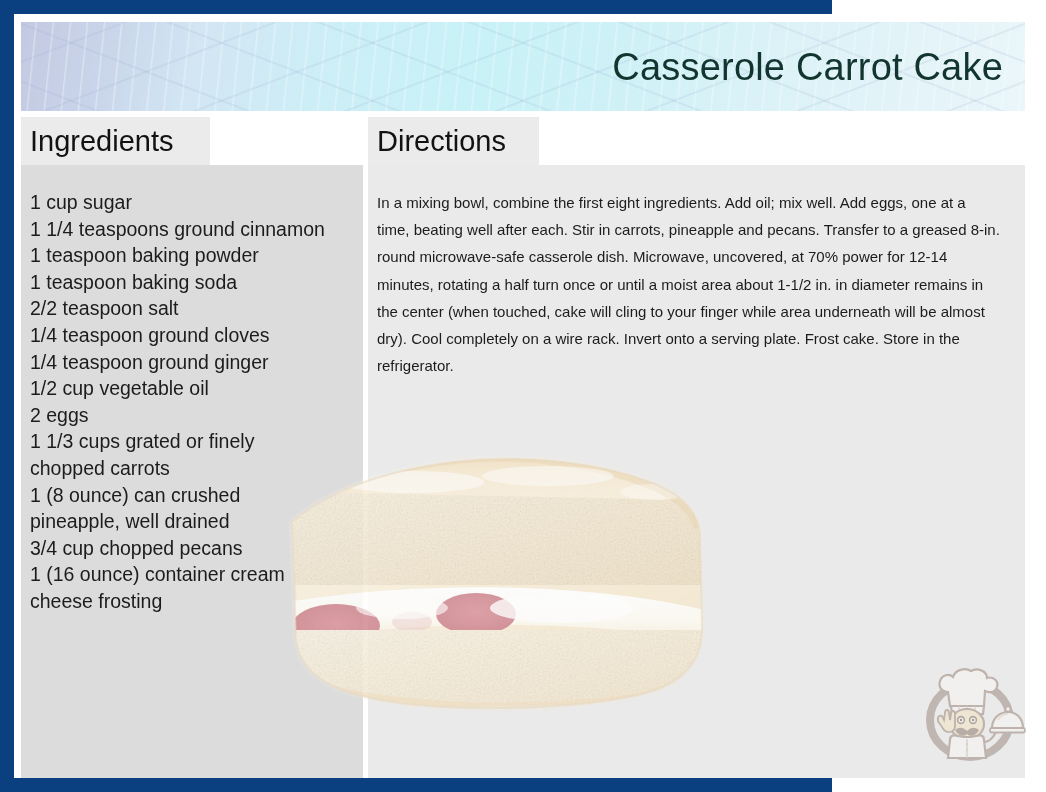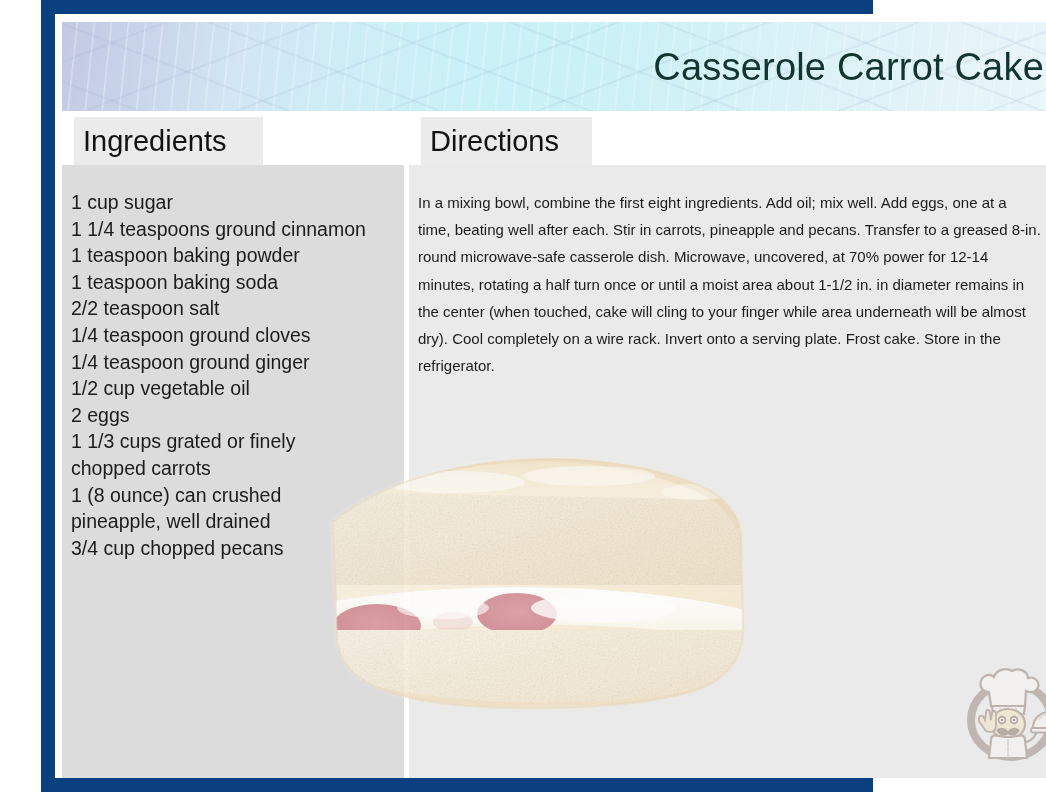--- a/index.html
+++ b/index.html
@@ -16,21 +16,20 @@
     background: #ffffff;
   }
 
   
   .page {
     position: relative;
     width: 832px;
     height: 792px;
     background: #0b4080;
     padding: 0;
-    margin-left: 41px;
   }
 
   .card {
     position: absolute;
     left: 14px;
     top: 14px;
     width: 1018px;
     height: 764px;
     background: #ffffff;
     overflow: hidden;
@@ -108,21 +107,21 @@
     position: absolute;
     top: 0;
   }
 
   .panel-left  { left: 7px;   width: 342px;  height: 661px; }
   .panel-right { left: 354px; width: 657px;  height: 661px; }
 
   
   .tab {
     position: absolute;
-    left: 12px;
+    left: 0;
     top: 0;
     height: 48px;
     background: #ebebeb;
     display: flex;
     align-items: center;
     padding-left: 9px;
   }
   .panel-left  .tab { width: 189px; }
   .panel-right .tab { width: 171px; }
 
@@ -211,20 +210,22 @@
               <li>2/2 teaspoon salt</li>
               <li>1/4 teaspoon ground cloves</li>
               <li>1/4 teaspoon ground ginger</li>
               <li>1/2 cup vegetable oil</li>
               <li>2 eggs</li>
               <li>1 1/3 cups grated or finely
 chopped carrots</li>
               <li>1 (8 ounce) can crushed
 pineapple, well drained</li>
               <li>3/4 cup chopped pecans</li>
+              <li>1 (16 ounce) container cream
+cheese frosting</li>
             </ul>
         </div>
       </section>
 
       <section class="panel panel-right">
         <div class="tab">
           <span class="tab-label">Directions</span>
         </div>
         <div class="panel-body">
           <p class="directions-text">In a mixing bowl, combine the first eight ingredients. Add oil; mix well. Add eggs, one at a time, beating well after each. Stir in carrots, pineapple and pecans. Transfer to a greased 8-in. round microwave-safe casserole dish. Microwave, uncovered, at 70% power for 12-14 minutes, rotating a half turn once or until a moist area about 1-1/2 in. in diameter remains in the center (when touched, cake will cling to your finger while area underneath will be almost dry). Cool completely on a wire rack. Invert onto a serving plate. Frost cake. Store in the refrigerator.</p>

